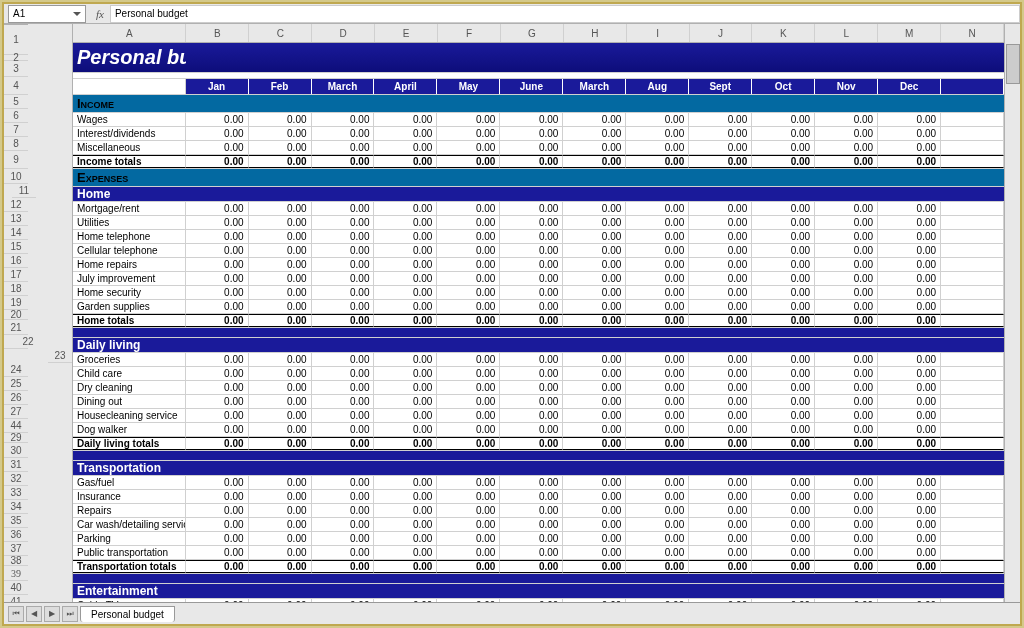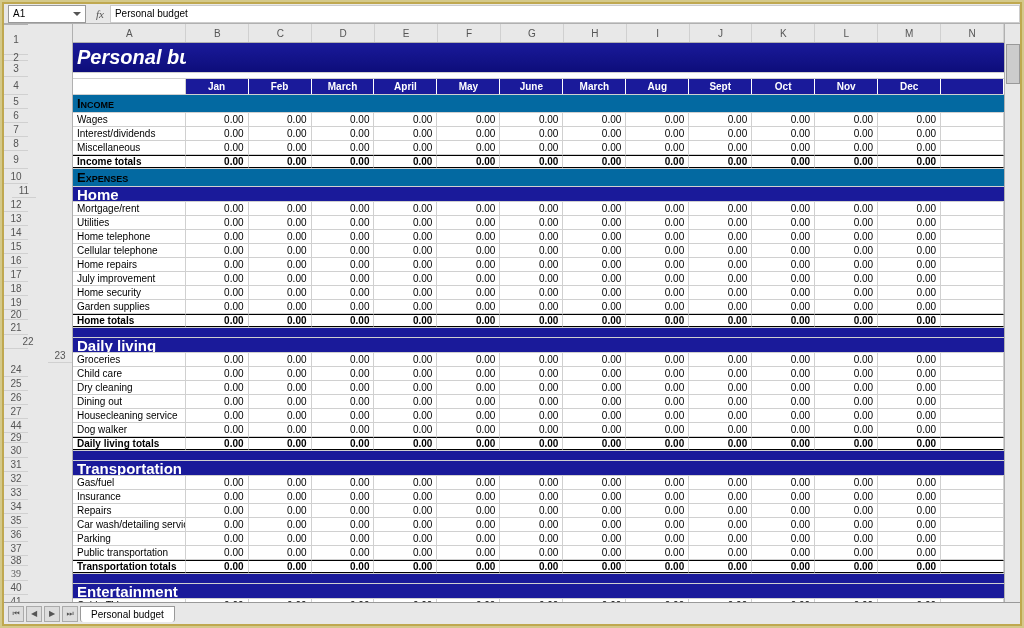--- a/index.html
+++ b/index.html
@@ -25,21 +25,21 @@
 .c.a{width:130px}.c.m{width:72px;justify-content:flex-end}
 .title-row{background:linear-gradient(#1a1a9a,#0d0d7a);height:30px}
 .title-row .c{color:#fff;font-weight:bold;font-size:20px;font-style:italic;border-right:none}
 .spacer-row .c{height:6px;border-right:none}
 .month-row{height:16px}
 .month-row .c.m{background:#1a1a9a;color:#fff;font-weight:bold;justify-content:center;border-right:1px solid #fff}
 .section-row{background:#0369a1;height:18px}
 .section-row .c.a{font-weight:bold;font-variant:small-caps;font-size:13px}
 .section-row .c{border-right:none}
 .cat-row{height:15px}
-.cat-row .c.a{font-weight:bold;color:#fff;font-size:15px}
+.cat-row .c.a{font-weight:bold;color:#fff;font-size:12px}
 .cat-row .c{background:#1a1a9a;border-right:none}
 .data-row{height:14px}
 .data-row .c.a{font-size:10px}
 .total-row{height:14px;font-weight:bold}
 .total-row .c{border-top:1px solid #000;border-bottom:1px solid #000}
 .blank-row{background:#1a1a9a;height:10px}
 .blank-row .c{border-right:none}
 .tabs{height:22px;background:#e8e8e8;border-top:1px solid #999;display:flex;align-items:center;padding:0 4px;gap:2px}
 .nav-btn{width:16px;height:16px;background:#ddd;border:1px solid #aaa;display:flex;align-items:center;justify-content:center;font-size:8px;color:#555}
 .tab{background:#fff;border:1px solid #999;border-bottom:none;padding:2px 10px;font-size:10px;border-radius:0 0 3px 3px}

